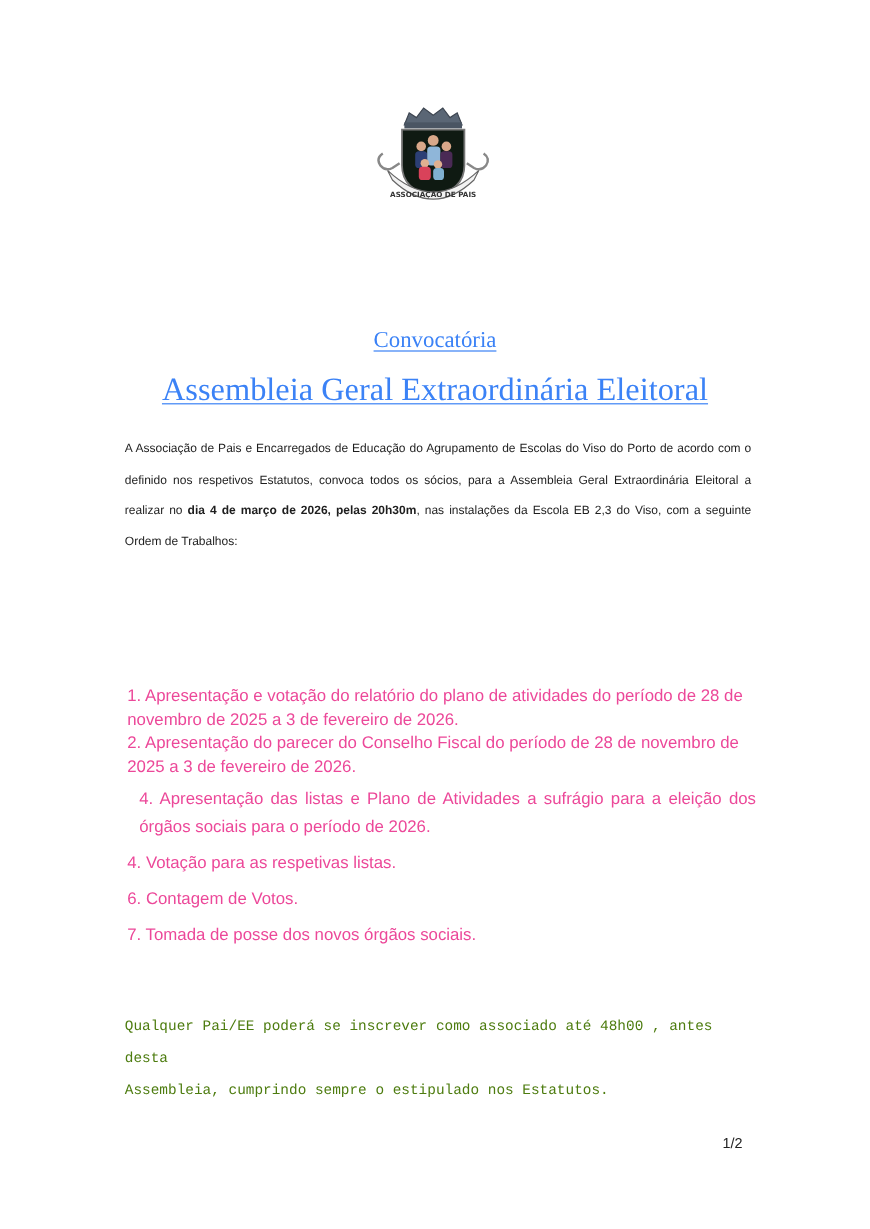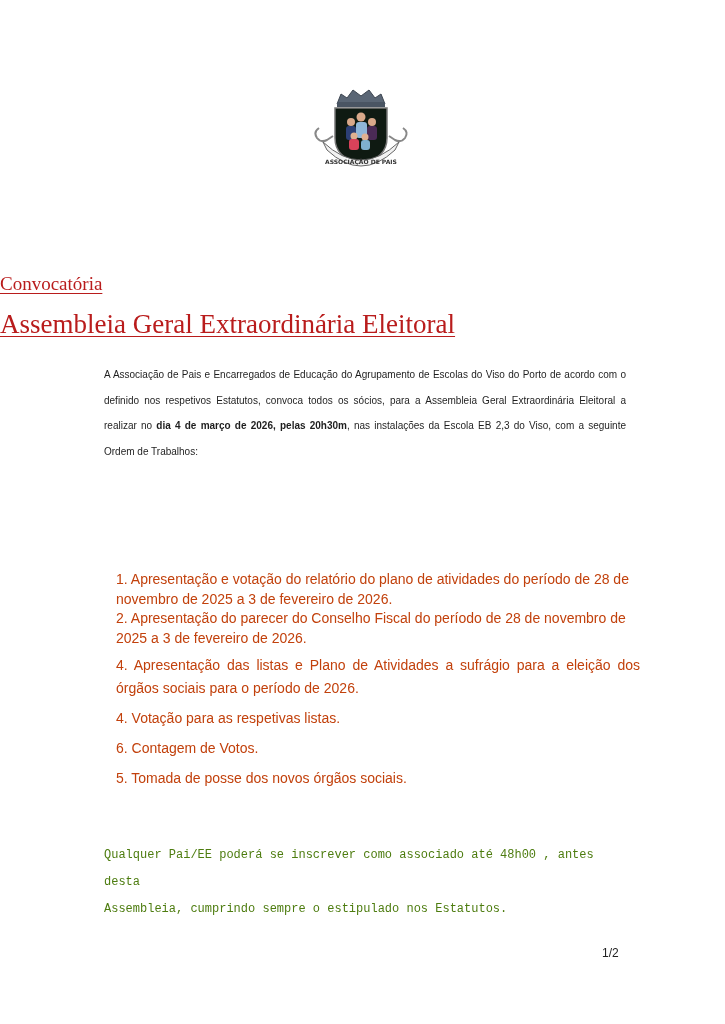--- a/index.html
+++ b/index.html
@@ -7,41 +7,41 @@
   .page { position: absolute; left: 0; top: 0; width: 725px; height: 1024px; background: #fff; }
 
   .logo { position: absolute; left: 313px; top: 86px; width: 96px; height: 88px; }
 
   .org-title {
     position: absolute; left: 90px; width: 545px; top: 180px;
     text-align: center; font-family: "Liberation Sans", sans-serif; font-size: 16.5px; line-height: 24px; color: #1e1e1e;
   }
 
   .heading {
-    position: absolute; left: 0; width: 725px; 
-    font-family: "Liberation Serif", serif; color: #b91c1c; text-decoration: underline;
+    position: absolute; left: 0; width: 725px; text-align: center;
+    font-family: "Liberation Serif", serif; color: #3b82f6; text-decoration: underline;
     text-underline-offset: 3px; text-decoration-thickness: 1px;
   }
   .h1 { top: 273px; font-size: 19px; }
   .h2 { top: 309px; font-size: 27px; }
 
   .intro {
     position: absolute; left: 104px; width: 522px; top: 362px;
     font-family: "Liberation Sans", sans-serif; font-size: 10px; line-height: 25.6px;
     text-align: justify; color: #1e1e1e;
   }
   .intro b { font-weight: bold; }
 
   .agenda {
-    position: absolute; left: 116px; width: 524px; top: 570px;
-    font-family: "Liberation Sans", sans-serif; font-size: 14px; line-height: 19.5px; color: #c2410c;
+    position: absolute; left: 106px; width: 524px; top: 570px;
+    font-family: "Liberation Sans", sans-serif; font-size: 14px; line-height: 19.5px; color: #ec4899;
   }
   .agenda .item { margin: 0; text-align: justify; }
   .agenda .item.i1, .agenda .item.i2 { text-align: left; }
-  .agenda .item.i4 { line-height: 23px; margin-top: 6px; }
+  .agenda .item.i4 { line-height: 23px; margin-top: 6px; margin-left: 10px; }
   .agenda .item.short { margin-top: 7px; line-height: 23px; }
 
   .note {
     position: absolute; left: 104px; width: 520px; top: 842px;
     font-family: Liberation Mono, monospace; font-size: 12px; line-height: 27px; color: #4d7c0f;
   }
 
   .page-num {
     position: absolute; left: 602px; top: 934px;
     font-family: "Liberation Sans", sans-serif; font-size: 12px; color: #222; margin-top: 12px;
@@ -82,21 +82,21 @@
   <div class="heading h2">Assembleia Geral Extraordinária Eleitoral</div>
 
   <div class="intro"><span>A Associação de Pais e Encarregados de Educação do Agrupamento de Escolas do Viso do Porto de acordo com o definido nos respetivos Estatutos, convoca todos os sócios, para a Assembleia Geral Extraordinária Eleitoral a realizar no </span><b>dia 4 de março de 2026, pelas 20h30m</b><span>, nas instalações da Escola EB 2,3 do Viso, com a seguinte Ordem de Trabalhos:</span></div>
 
   <div class="agenda">
     <p class="item i1">1. Apresentação e votação do relatório do plano de atividades do período de 28 de novembro de 2025 a 3 de fevereiro de 2026.</p>
     <p class="item i2">2. Apresentação do parecer do Conselho Fiscal do período de 28 de novembro de 2025 a 3 de fevereiro de 2026.</p>
     <p class="item i4">4. Apresentação das listas e Plano de Atividades a sufrágio para a eleição dos órgãos sociais para o período de 2026.</p>
     <p class="item short">4. Votação para as respetivas listas.</p>
     <p class="item short">6. Contagem de Votos.</p>
-    <p class="item short">5. Tomada de posse dos novos órgãos sociais.</p>
+    <p class="item short">7. Tomada de posse dos novos órgãos sociais.</p>
   </div>
 
   <div class="note">
     <div>Qualquer Pai/EE poderá se inscrever como associado até 48h00 , antes desta</div>
     <div>Assembleia, cumprindo sempre o estipulado nos Estatutos.</div>
   </div>
 
   <div class="page-num">1/2</div>
 </div>
 

